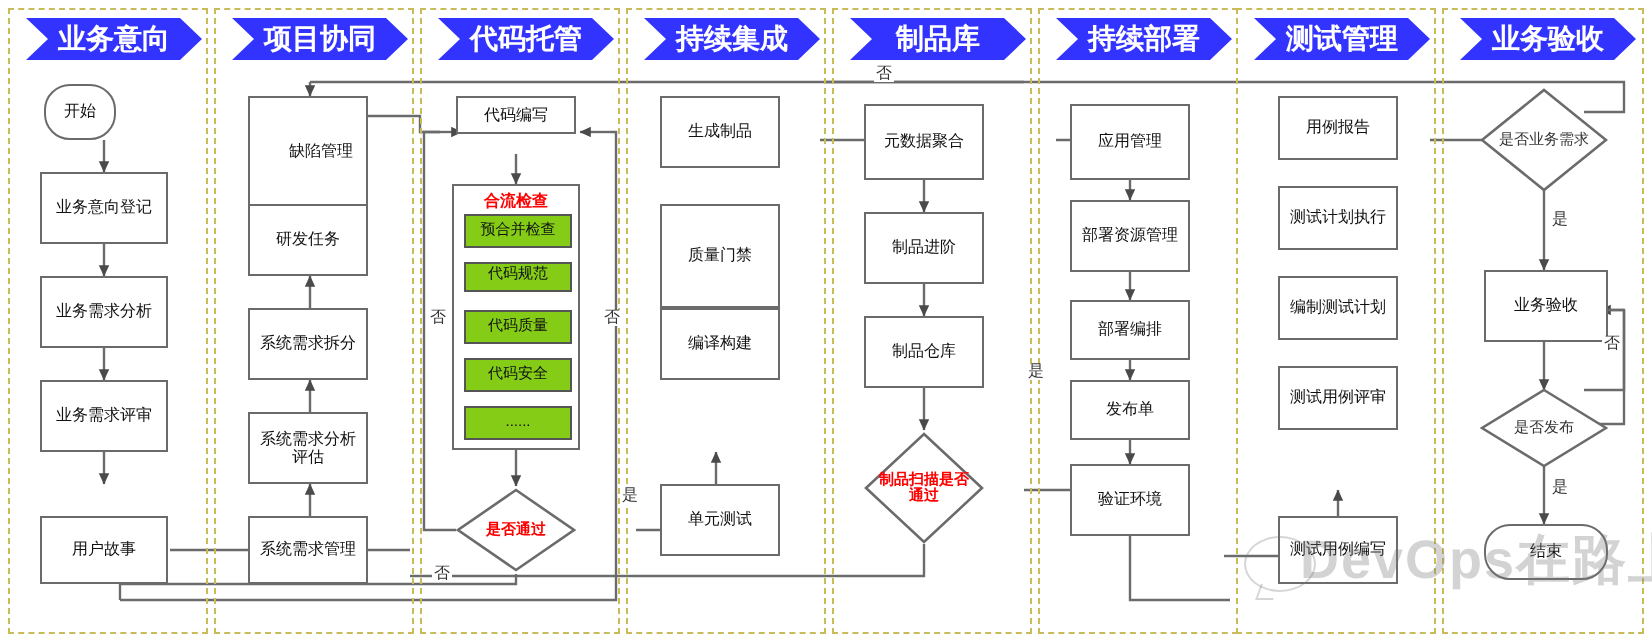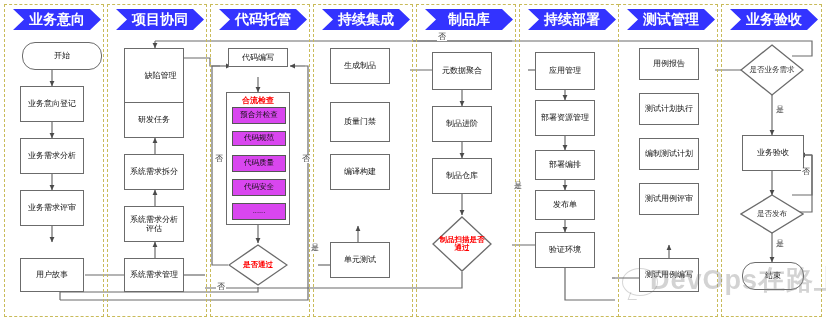--- a/index.html
+++ b/index.html
@@ -11,21 +11,21 @@
           display:flex;align-items:center;justify-content:center;
           background:#3333ff;
           clip-path:polygon(0 0, calc(100% - 11px) 0, 100% 50%, calc(100% - 11px) 100%, 0 100%, 11px 50%);}
   .node{position:absolute;box-sizing:border-box;background:#fff;border:1.4px solid #6b6b6b;
         display:flex;align-items:center;justify-content:center;text-align:center;
         font-size:8px;color:#111;line-height:1.15;padding:1px 2px;}
   .node.term{border-radius:13px;}
   .group{position:absolute;box-sizing:border-box;background:#fff;border:1.4px solid #6b6b6b;}
   .group-title{position:absolute;left:0;top:2px;width:100%;text-align:center;
                font-size:8px;font-weight:bold;color:#ff0000;}
-  .subnode{position:absolute;box-sizing:border-box;background:#d946ef;border:1.2px solid #555;
+  .subnode{position:absolute;box-sizing:border-box;background:#84cc16;border:1.2px solid #555;
            display:flex;align-items:center;justify-content:center;text-align:center;
            font-size:7.5px;color:#111;line-height:1.1;}
   .diamond-wrap{position:absolute;display:flex;align-items:center;justify-content:center;}
   .diamond-shape{position:absolute;left:0;top:0;width:100%;height:100%;}
   .diamond-label{position:relative;z-index:2;font-size:7.5px;text-align:center;line-height:1.05;
                  color:#ff0000;font-weight:bold;}
   .diamond-label.plain{color:#333;font-weight:normal;}
   .edge-label{position:absolute;font-size:8px;color:#333;background:#fff;padding:0 1px;line-height:1;}
   .wm{position:absolute;color:rgba(120,120,120,0.33);font-size:27px;font-weight:bold;
       letter-spacing:1px;white-space:nowrap;pointer-events:none;}
@@ -148,21 +148,21 @@
 
   <div class="banner" style="left:13px;top:9px;width:88px;">业务意向</div>
   <div class="banner" style="left:116px;top:9px;width:88px;">项目协同</div>
   <div class="banner" style="left:219px;top:9px;width:88px;">代码托管</div>
   <div class="banner" style="left:322px;top:9px;width:88px;">持续集成</div>
   <div class="banner" style="left:425px;top:9px;width:88px;">制品库</div>
   <div class="banner" style="left:627px;top:9px;width:88px;">测试管理</div>
   <div class="banner" style="left:528px;top:9px;width:88px;">持续部署</div>
   <div class="banner" style="left:730px;top:9px;width:88px;">业务验收</div>
 
-  <div class="node term" style="left:22px;top:42px;width:80px;height:28px;">开始</div>
+  <div class="node term" style="left:22px;top:42px;width:36px;height:28px;">开始</div>
   <div class="node" style="left:20px;top:86px;width:64px;height:36px;">业务意向登记</div>
   <div class="node" style="left:20px;top:138px;width:64px;height:36px;">业务需求分析</div>
   <div class="node" style="left:20px;top:190px;width:64px;height:36px;">业务需求评审</div>
   <div class="node" style="left:20px;top:258px;width:64px;height:34px;">用户故事</div>
 
   <div class="node" style="left:124px;top:48px;width:60px;height:56px;padding-left:15px;">缺陷管理</div>
   <div class="node" style="left:124px;top:102px;width:60px;height:36px;">研发任务</div>
   <div class="node" style="left:124px;top:154px;width:60px;height:36px;">系统需求拆分</div>
   <div class="node" style="left:124px;top:206px;width:60px;height:36px;">系统需求分析评估</div>
   <div class="node" style="left:124px;top:258px;width:60px;height:34px;">系统需求管理</div>
@@ -179,21 +179,21 @@
   </div>
 
   <div class="diamond-wrap" style="left:228px;top:244px;width:60px;height:42px;">
     <svg class="diamond-shape" viewBox="0 0 60 42">
       <polygon points="30,1 59,21 30,41 1,21" fill="#fff" stroke="#6b6b6b" stroke-width="1.3"></polygon>
     </svg>
     <div class="diamond-label">是否通过</div>
   </div>
 
   <div class="node" style="left:330px;top:48px;width:60px;height:36px;">生成制品</div>
-  <div class="node" style="left:330px;top:102px;width:60px;height:40px;">质量门禁</div>
+  <div class="node" style="left:330px;top:102px;width:60px;height:52px;">质量门禁</div>
   <div class="node" style="left:330px;top:154px;width:60px;height:36px;">编译构建</div>
   <div class="node" style="left:330px;top:242px;width:60px;height:36px;">单元测试</div>
 
   <div class="node" style="left:432px;top:52px;width:60px;height:38px;">元数据聚合</div>
   <div class="node" style="left:432px;top:106px;width:60px;height:36px;">制品进阶</div>
   <div class="node" style="left:432px;top:158px;width:60px;height:36px;">制品仓库</div>
 
   <div class="diamond-wrap" style="left:432px;top:216px;width:60px;height:56px;">
     <svg class="diamond-shape" viewBox="0 0 60 56">
       <polygon points="30,1 59,28 30,55 1,28" fill="#fff" stroke="#6b6b6b" stroke-width="1.3"></polygon>

